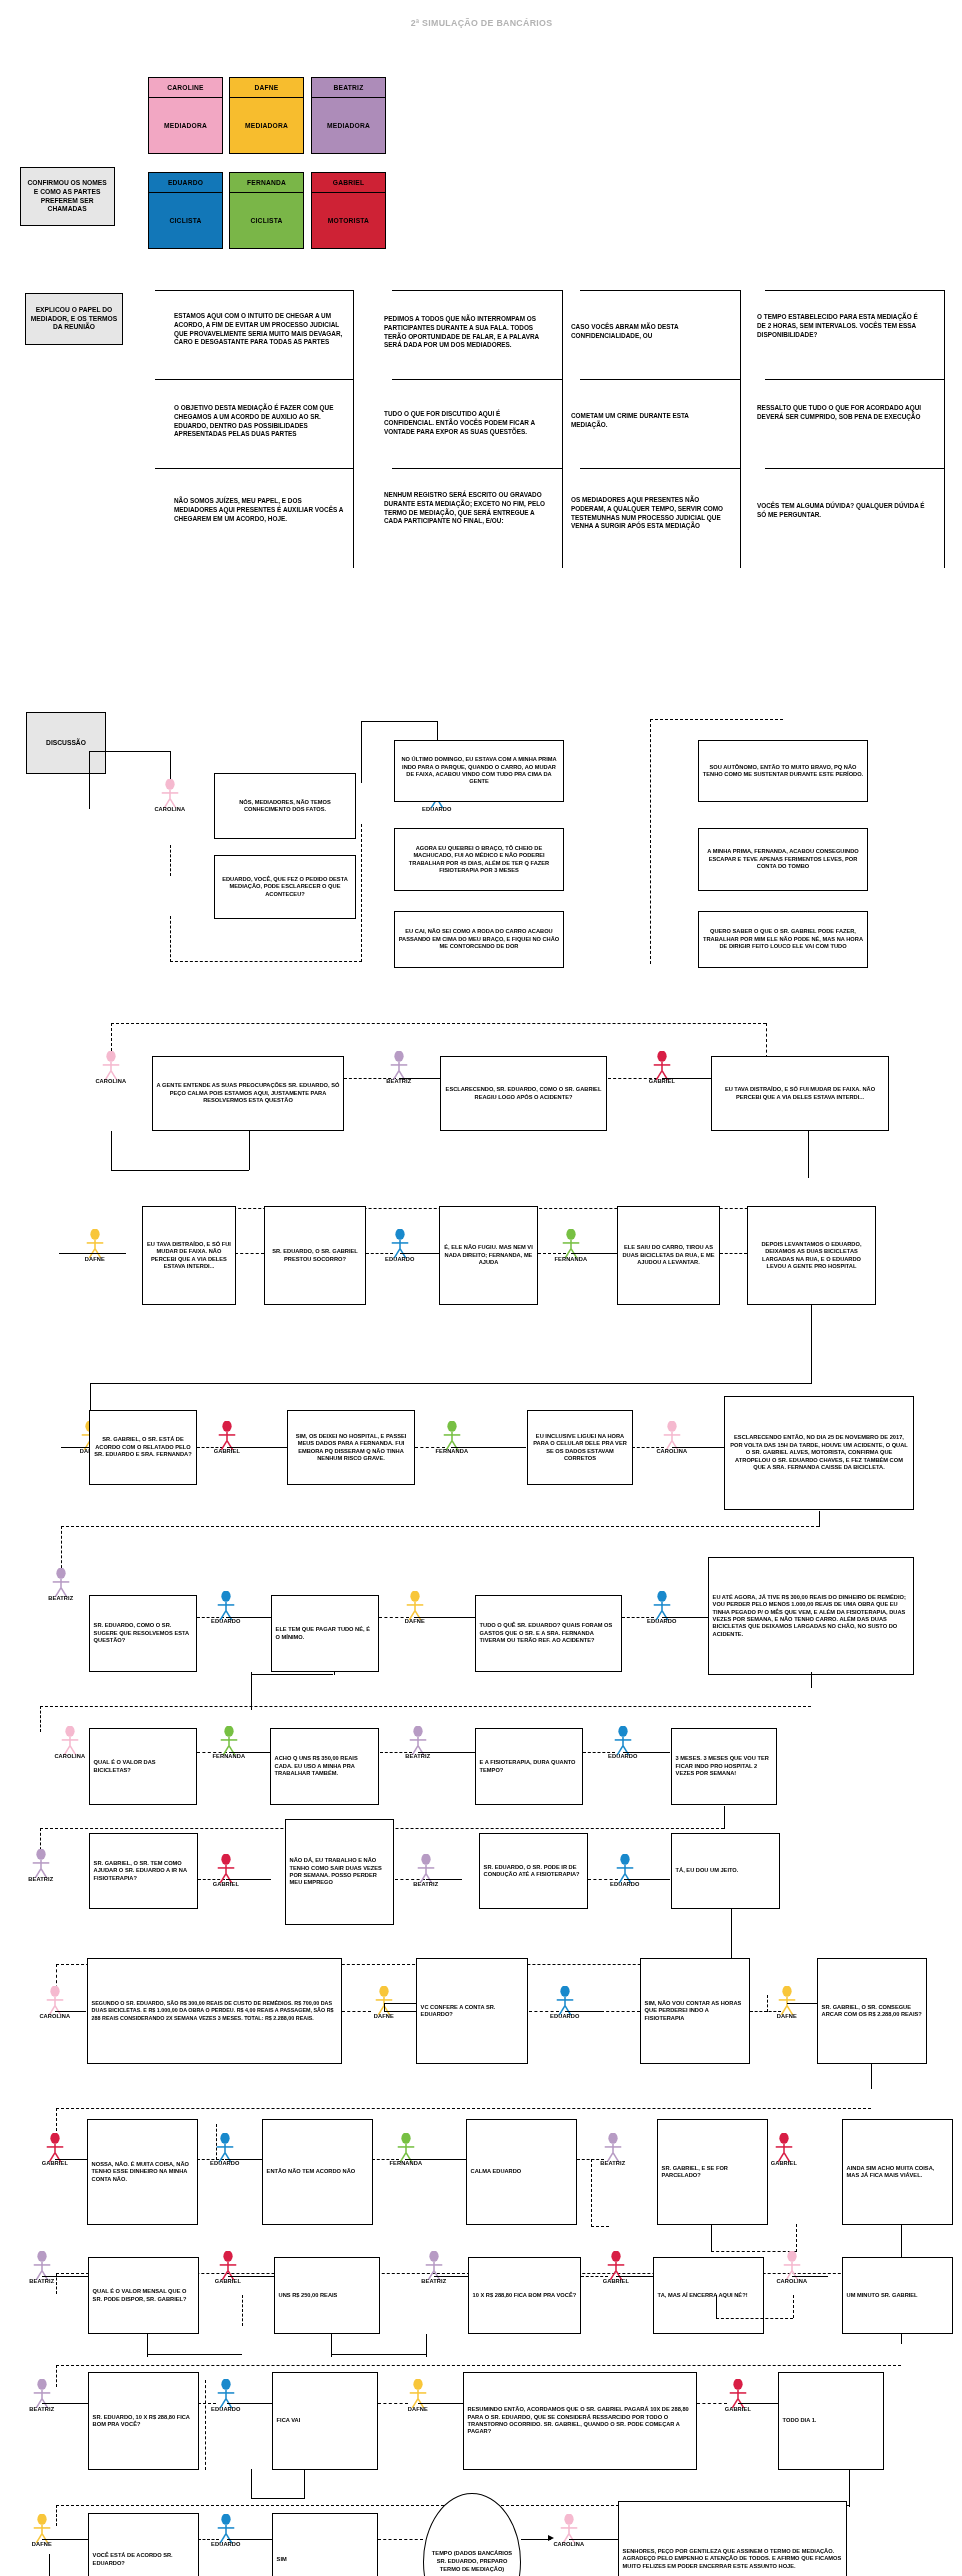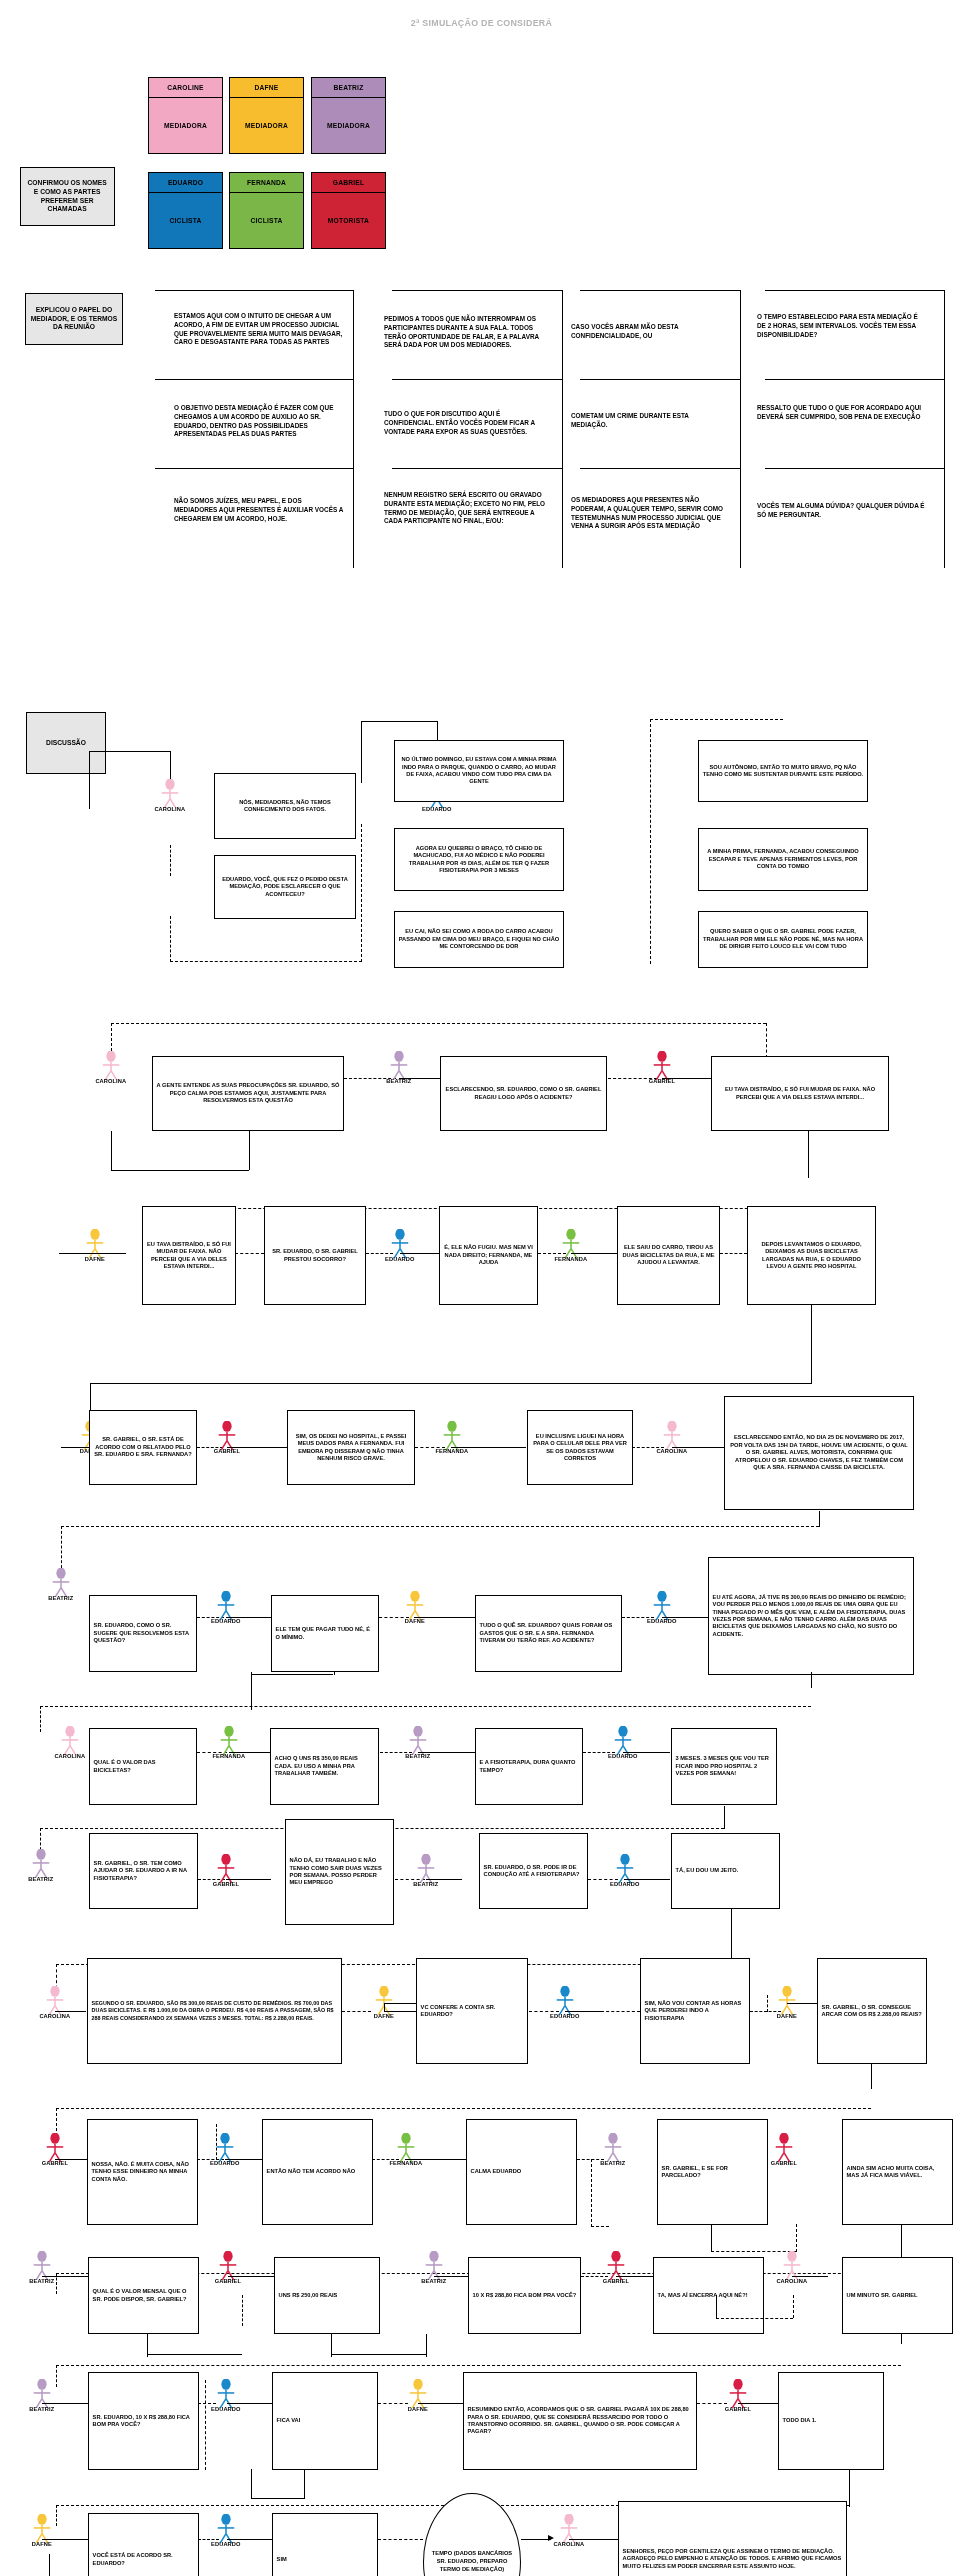--- a/index.html
+++ b/index.html
@@ -44,21 +44,21 @@
        display:flex;align-items:center;justify-content:center;text-align:center;
        font-weight:700;font-size:5.7px;line-height:1.35;padding:5.2px;box-sizing:border-box;background:#fff;}
   .arrow{position:absolute;width:0;height:0;border-top:3.6px solid transparent;
        border-bottom:3.6px solid transparent;border-left:6.2px solid #000;}
 </style>
 </head>
 <body>
 
 <div id="page">
 
-  <div class="ttl">2ª SIMULAÇÃO DE CONSIDERÁ</div>
+  <div class="ttl">2ª SIMULAÇÃO DE BANCÁRIOS</div>
 
   <div class="gbox" style="left:19.6px;top:167px;width:95px;height:59px;">CONFIRMOU OS NOMES E COMO AS PARTES PREFEREM SER CHAMADAS</div>
 
   <div class="pcard" style="left:148px;top:77px;width:75px;height:77px;background:#f2a7c3;">
     <div class="nm">CAROLINE</div>
     <div class="rl">MEDIADORA</div>
   </div>
   <div class="pcard" style="left:229px;top:77px;width:75px;height:77px;background:#f7bd2e;">
     <div class="nm">DAFNE</div>
     <div class="rl">MEDIADORA</div>

